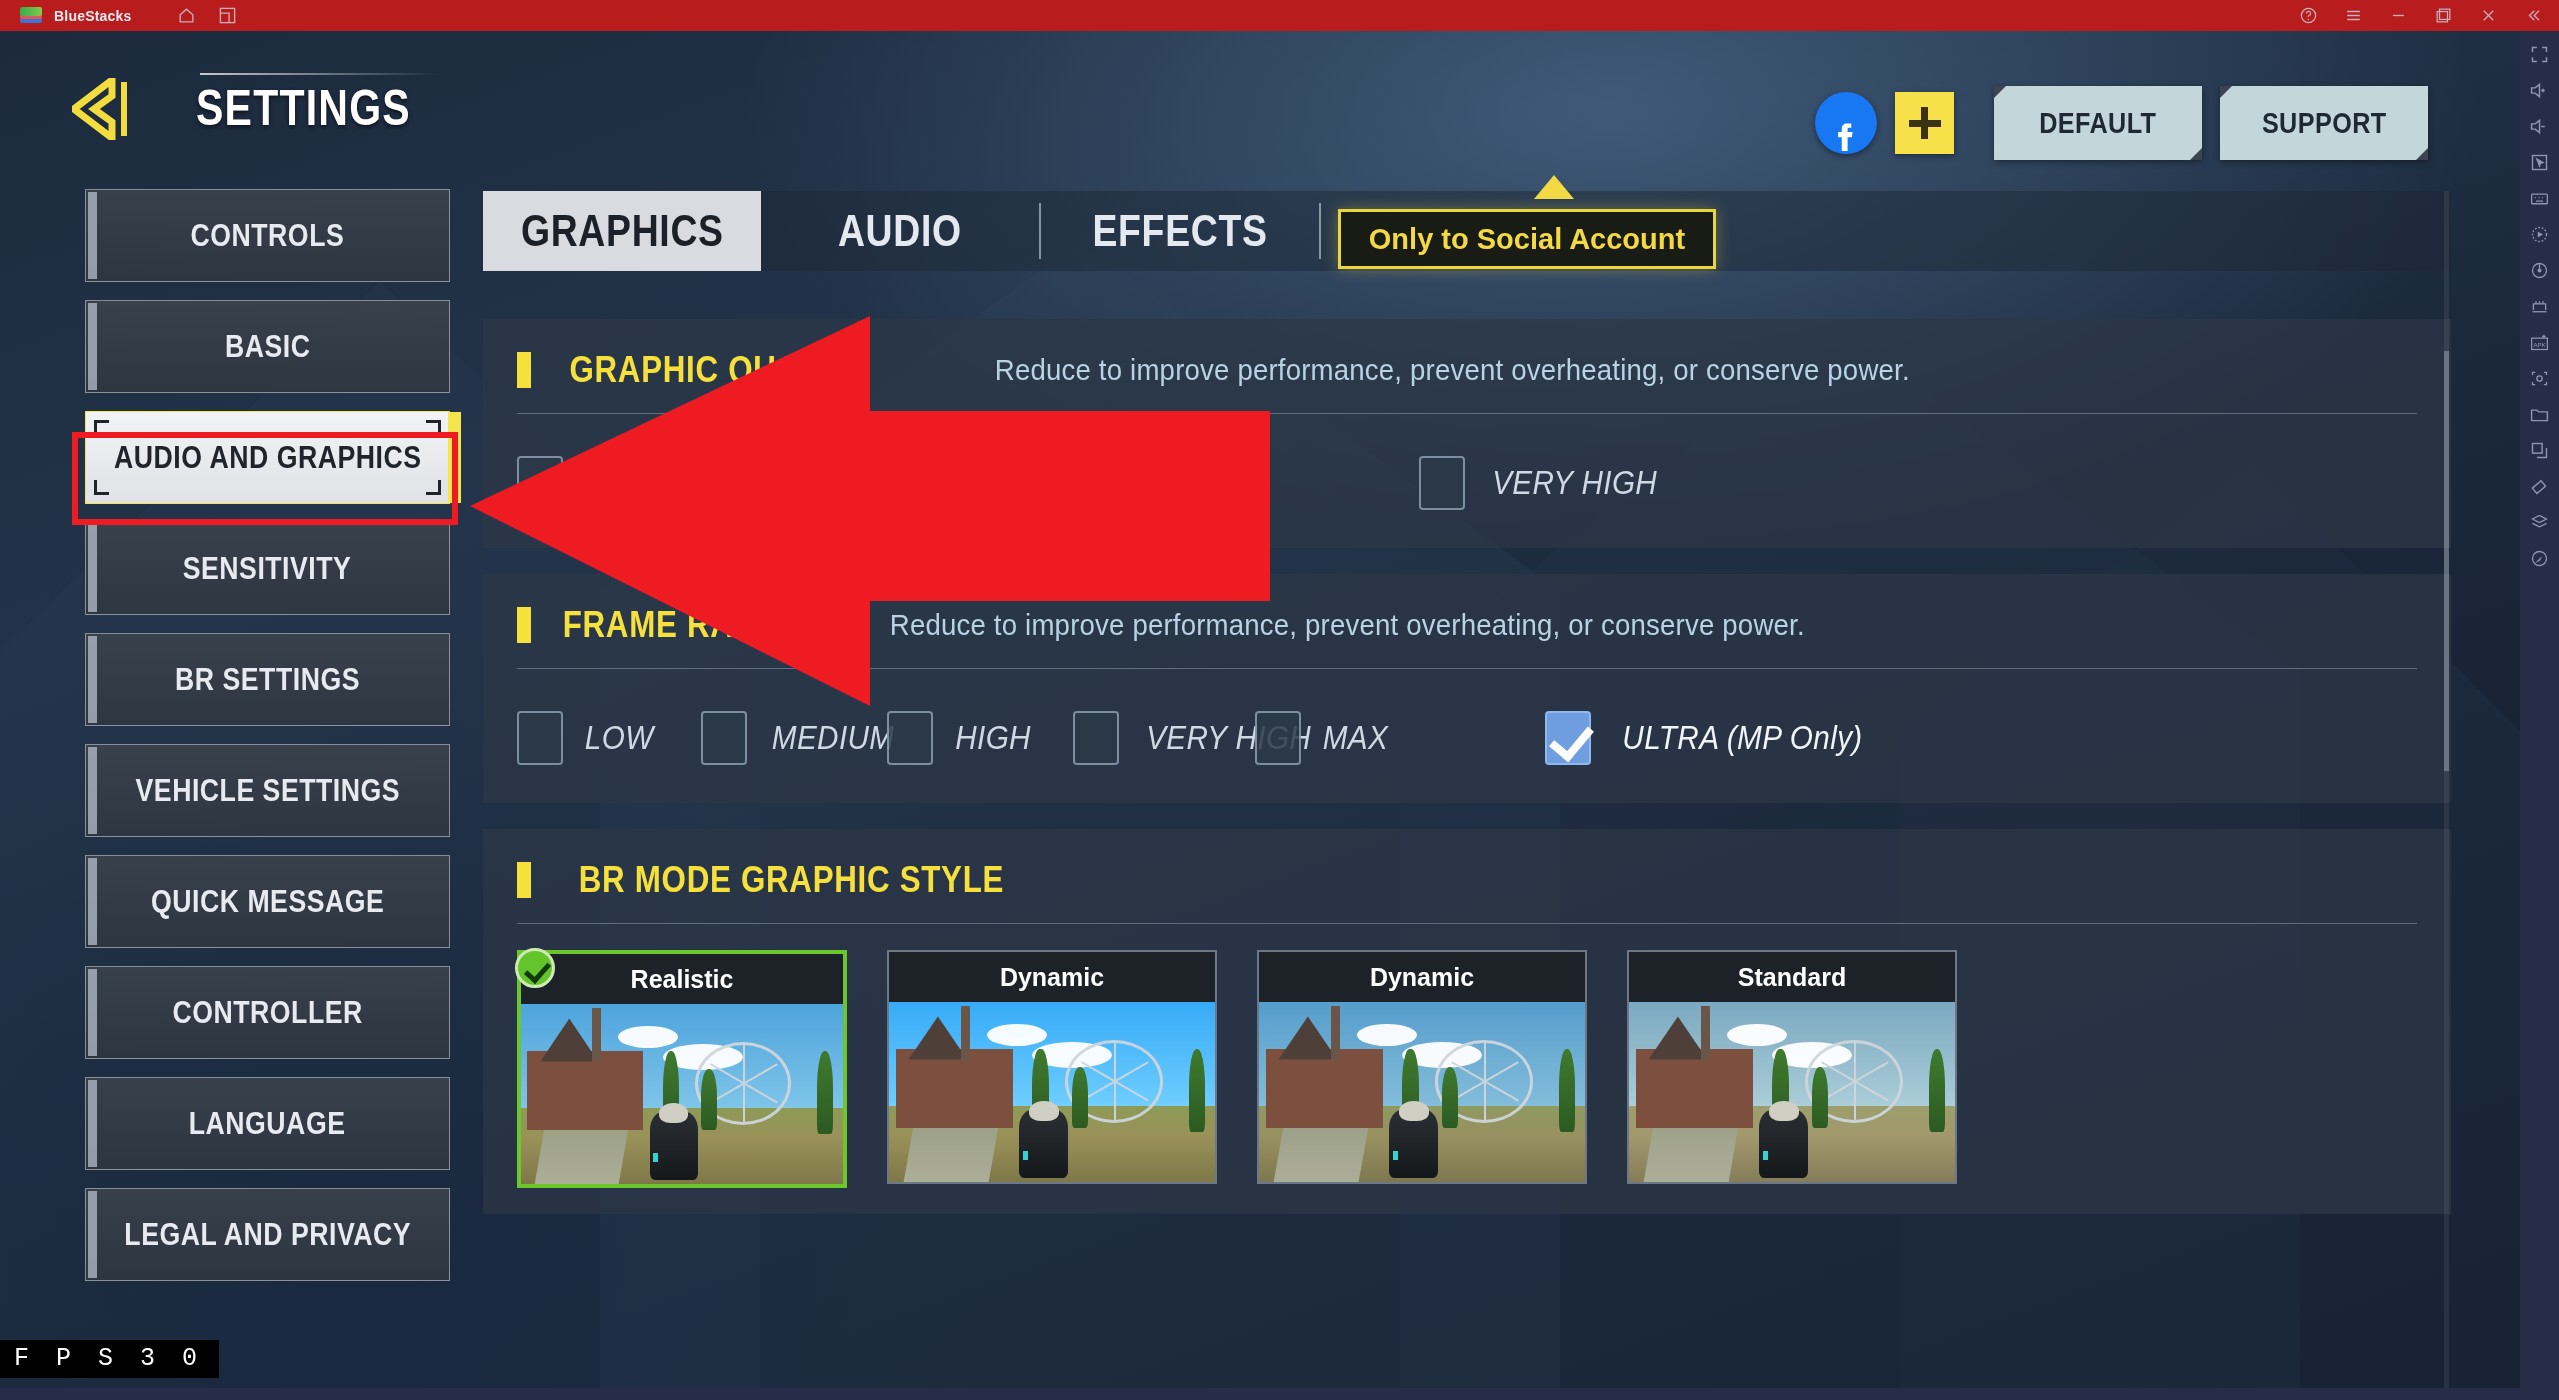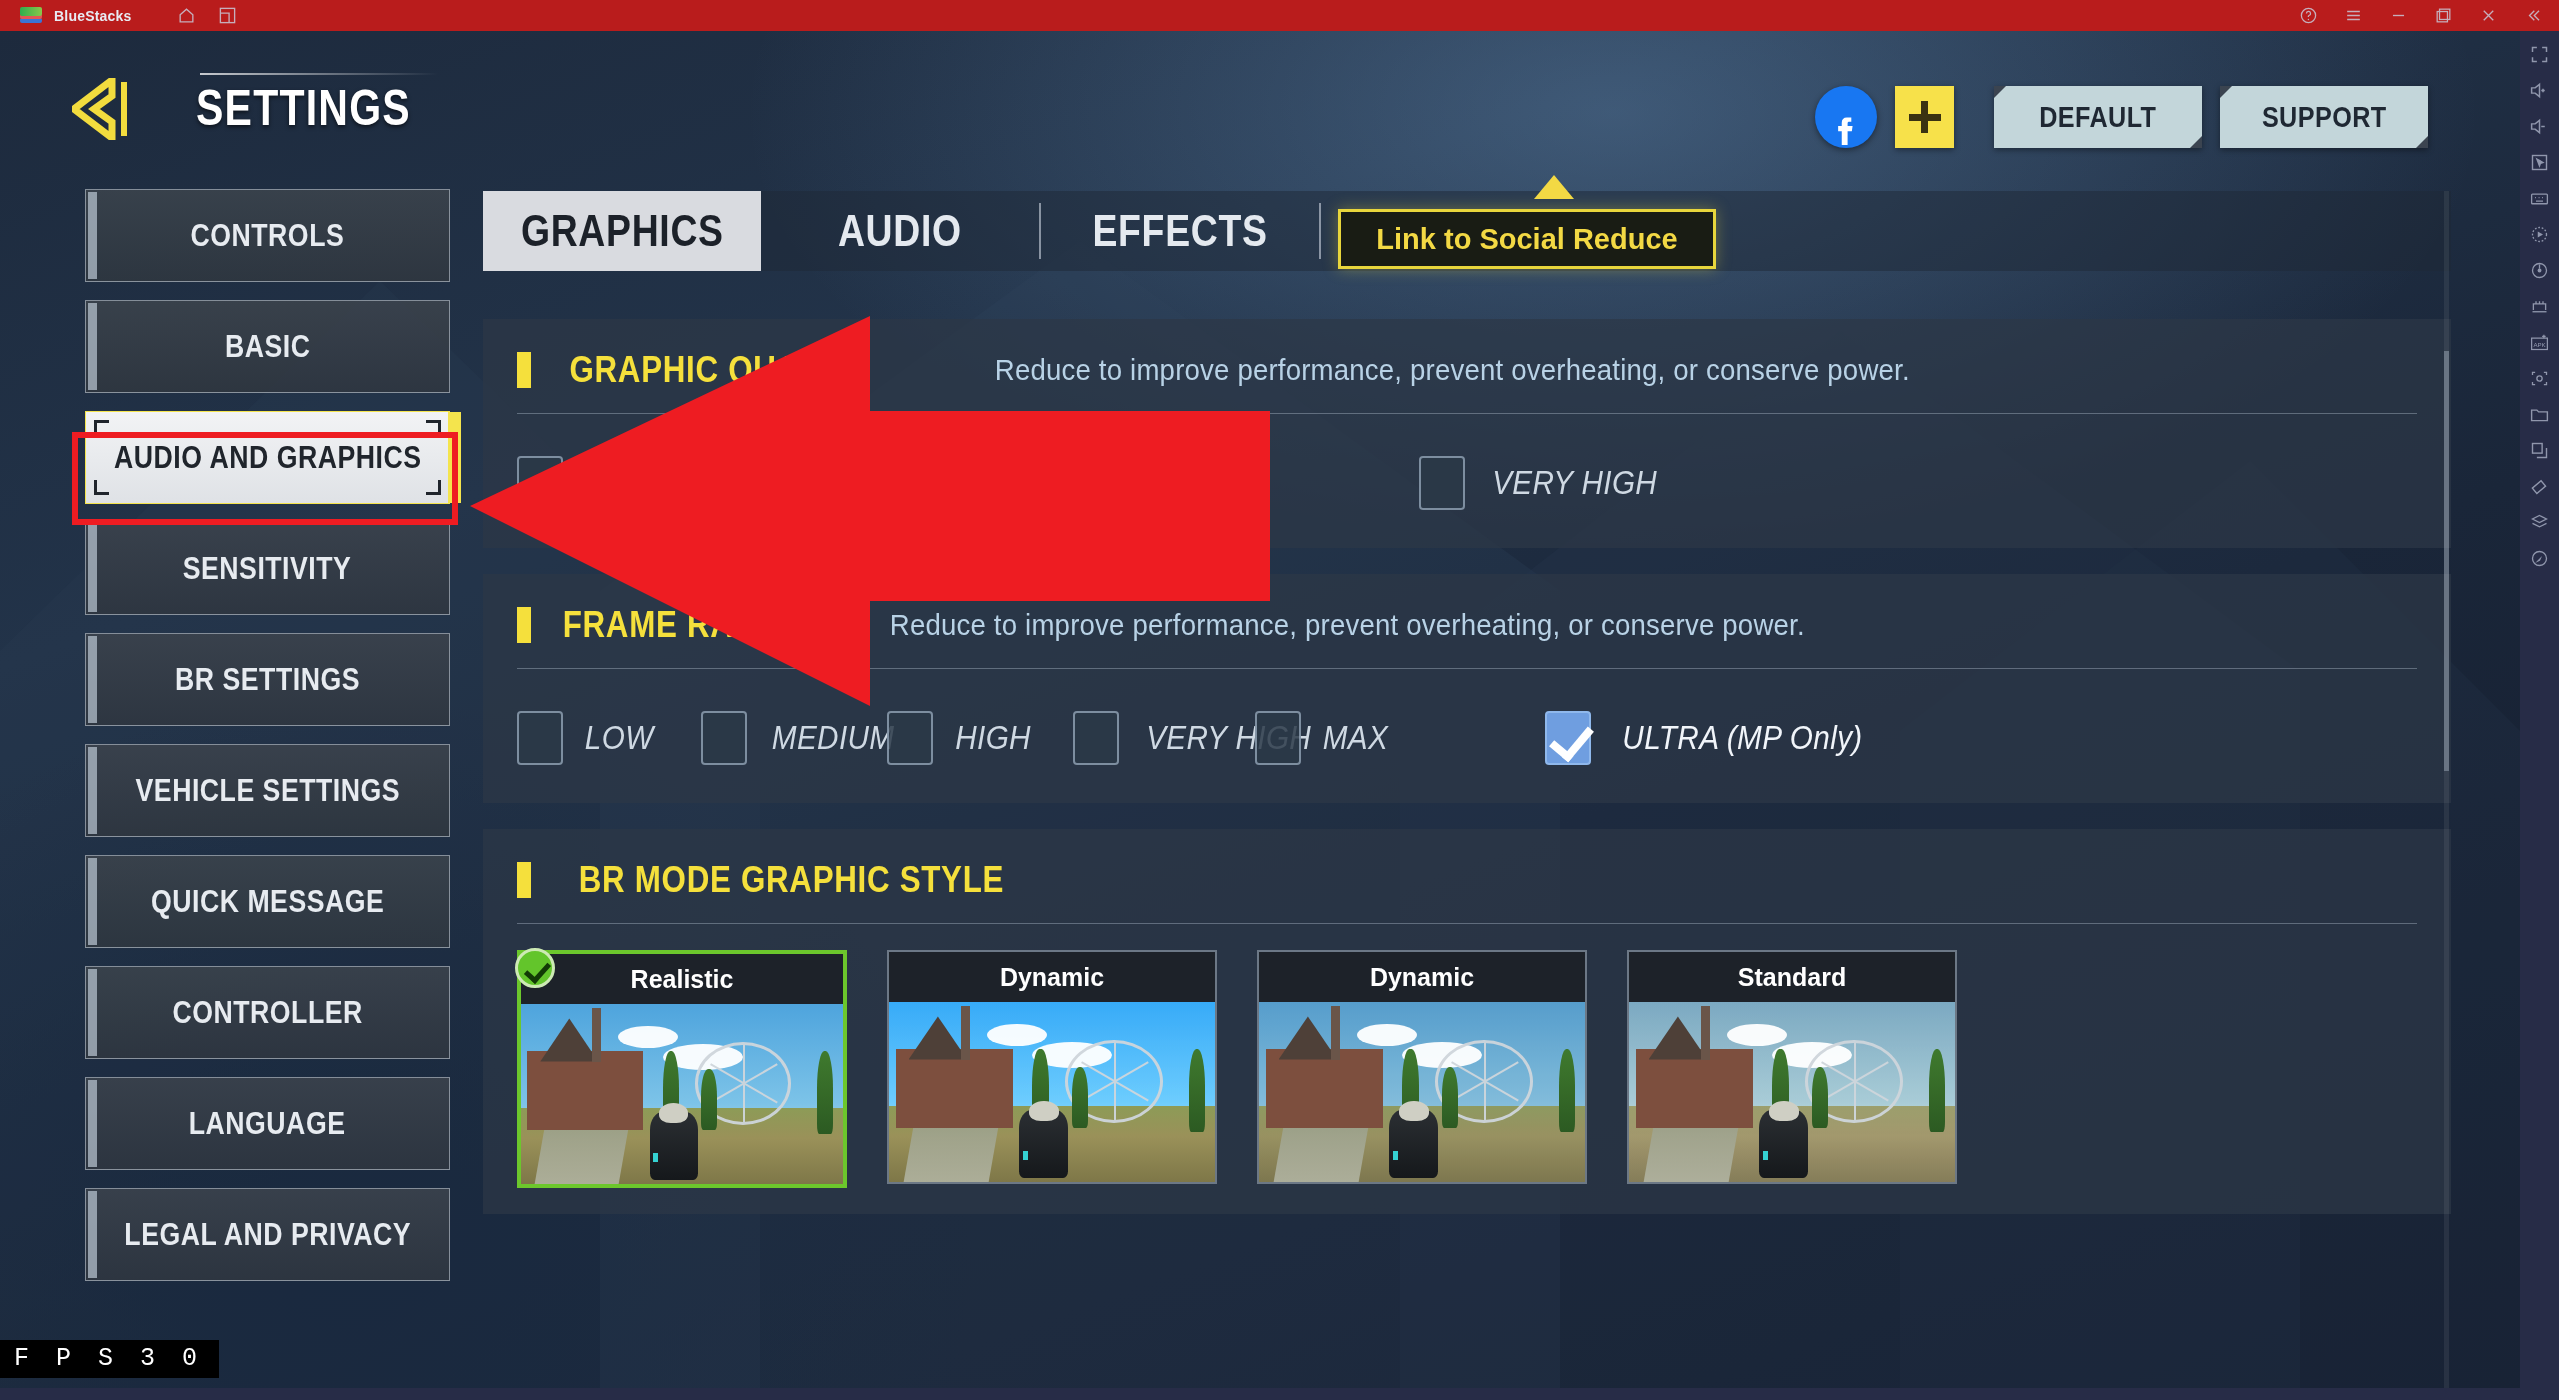--- a/index.html
+++ b/index.html
@@ -105,21 +105,21 @@
     position: relative;
   }
   .plus-btn::before, .plus-btn::after {
     content: ""; position: absolute; background: #3a3212;
   }
   .plus-btn::before { width: 32px; height: 7px; }
   .plus-btn::after  { width: 7px; height: 32px; }
 
   .pill {
     position: relative;
-    min-width: 208px; height: 62px;
+    min-width: 208px; height: 74px;
     background: #c3d6da;
     display: flex; align-items: center; justify-content: center;
     color: #1f2833; font-size: 30px; font-weight: 700; letter-spacing: .5px;
     font-family: "Liberation Sans Narrow", "Liberation Sans", sans-serif;
     margin-left: 18px;
     box-shadow: 0 2px 6px rgba(0,0,0,.4);
   }
   .pill span { transform: scaleX(.84); display:block; }
   .pill::before {
     content:""; position:absolute; left:0; top:0;
@@ -480,21 +480,21 @@
           <div class="tab">
             <span>AUDIO</span>
             </div>
           <div class="tab-div"></div>
           <div class="tab">
             <span>EFFECTS</span>
             </div>
           <div class="tab-div"></div>
           <div class="tooltip-tip"></div>
           <div class="tooltip">
-            <span>Link to Social Reduce</span>
+            <span>Only to Social Account</span>
           </div>
         </div>
 
         <div class="panel">
           <div class="panel-hdr">
             <div class="panel-bullet"></div>
             <div class="panel-title">
               <span>GRAPHIC QUALITY</span>
             </div>
             <div class="panel-desc">

